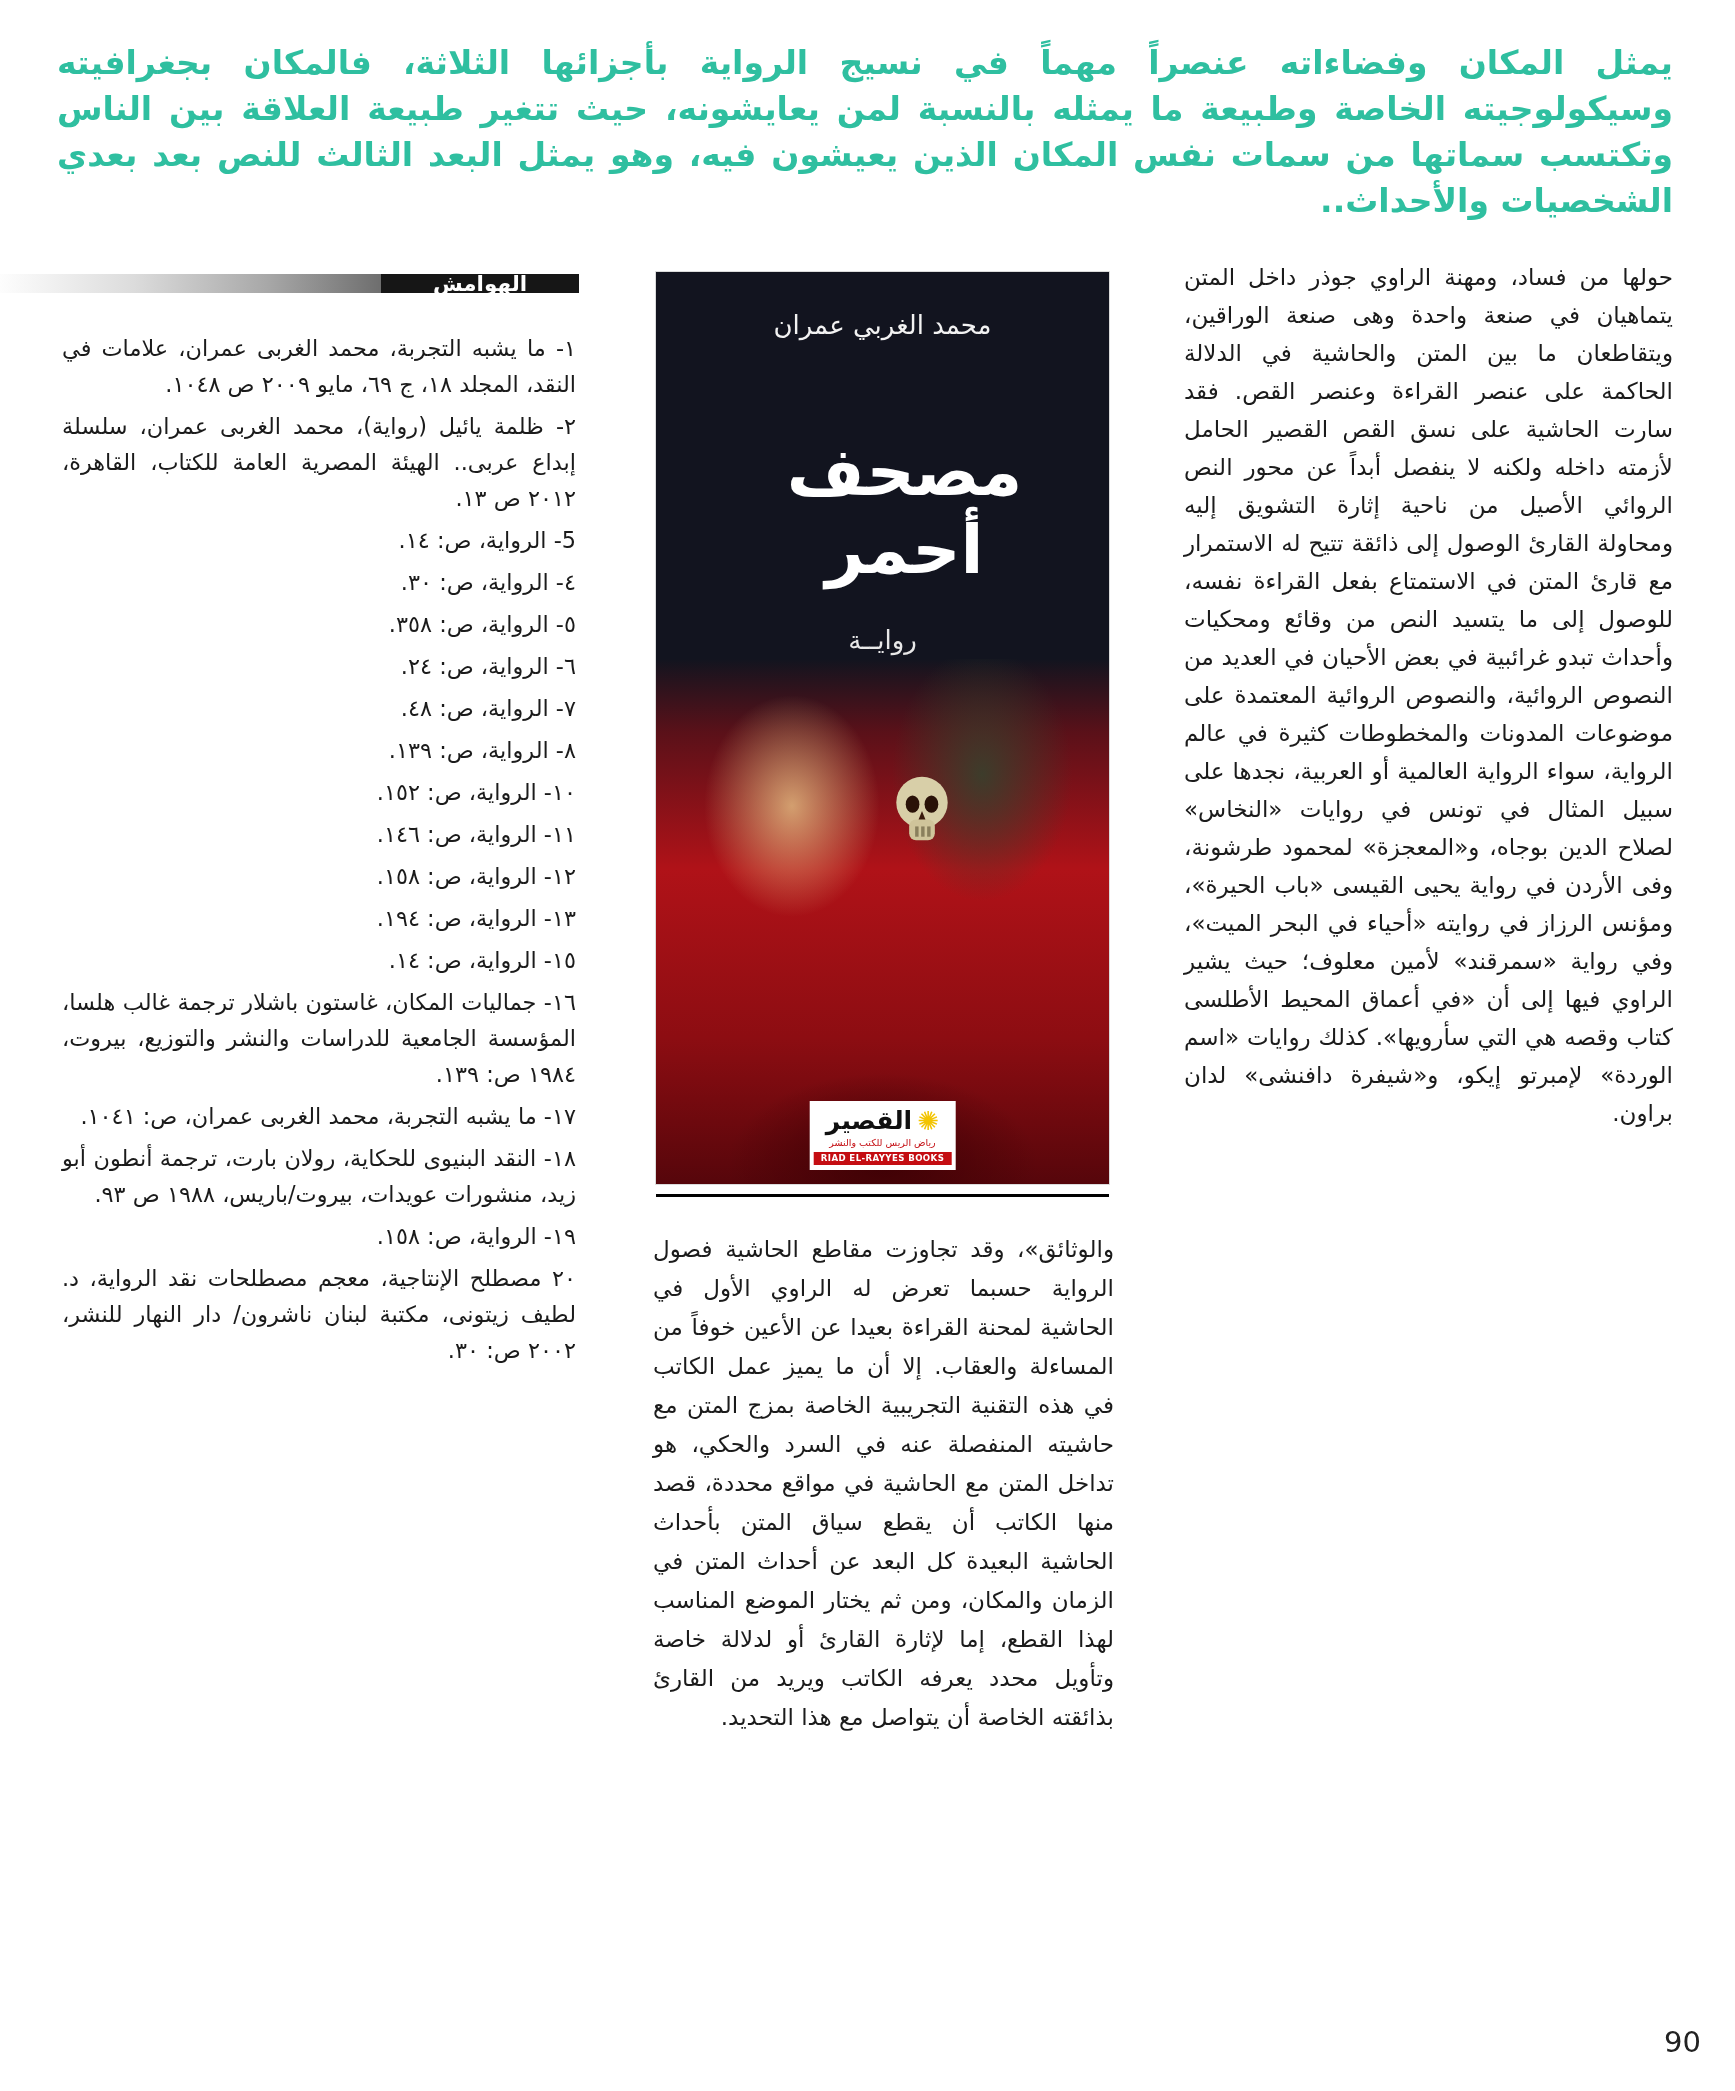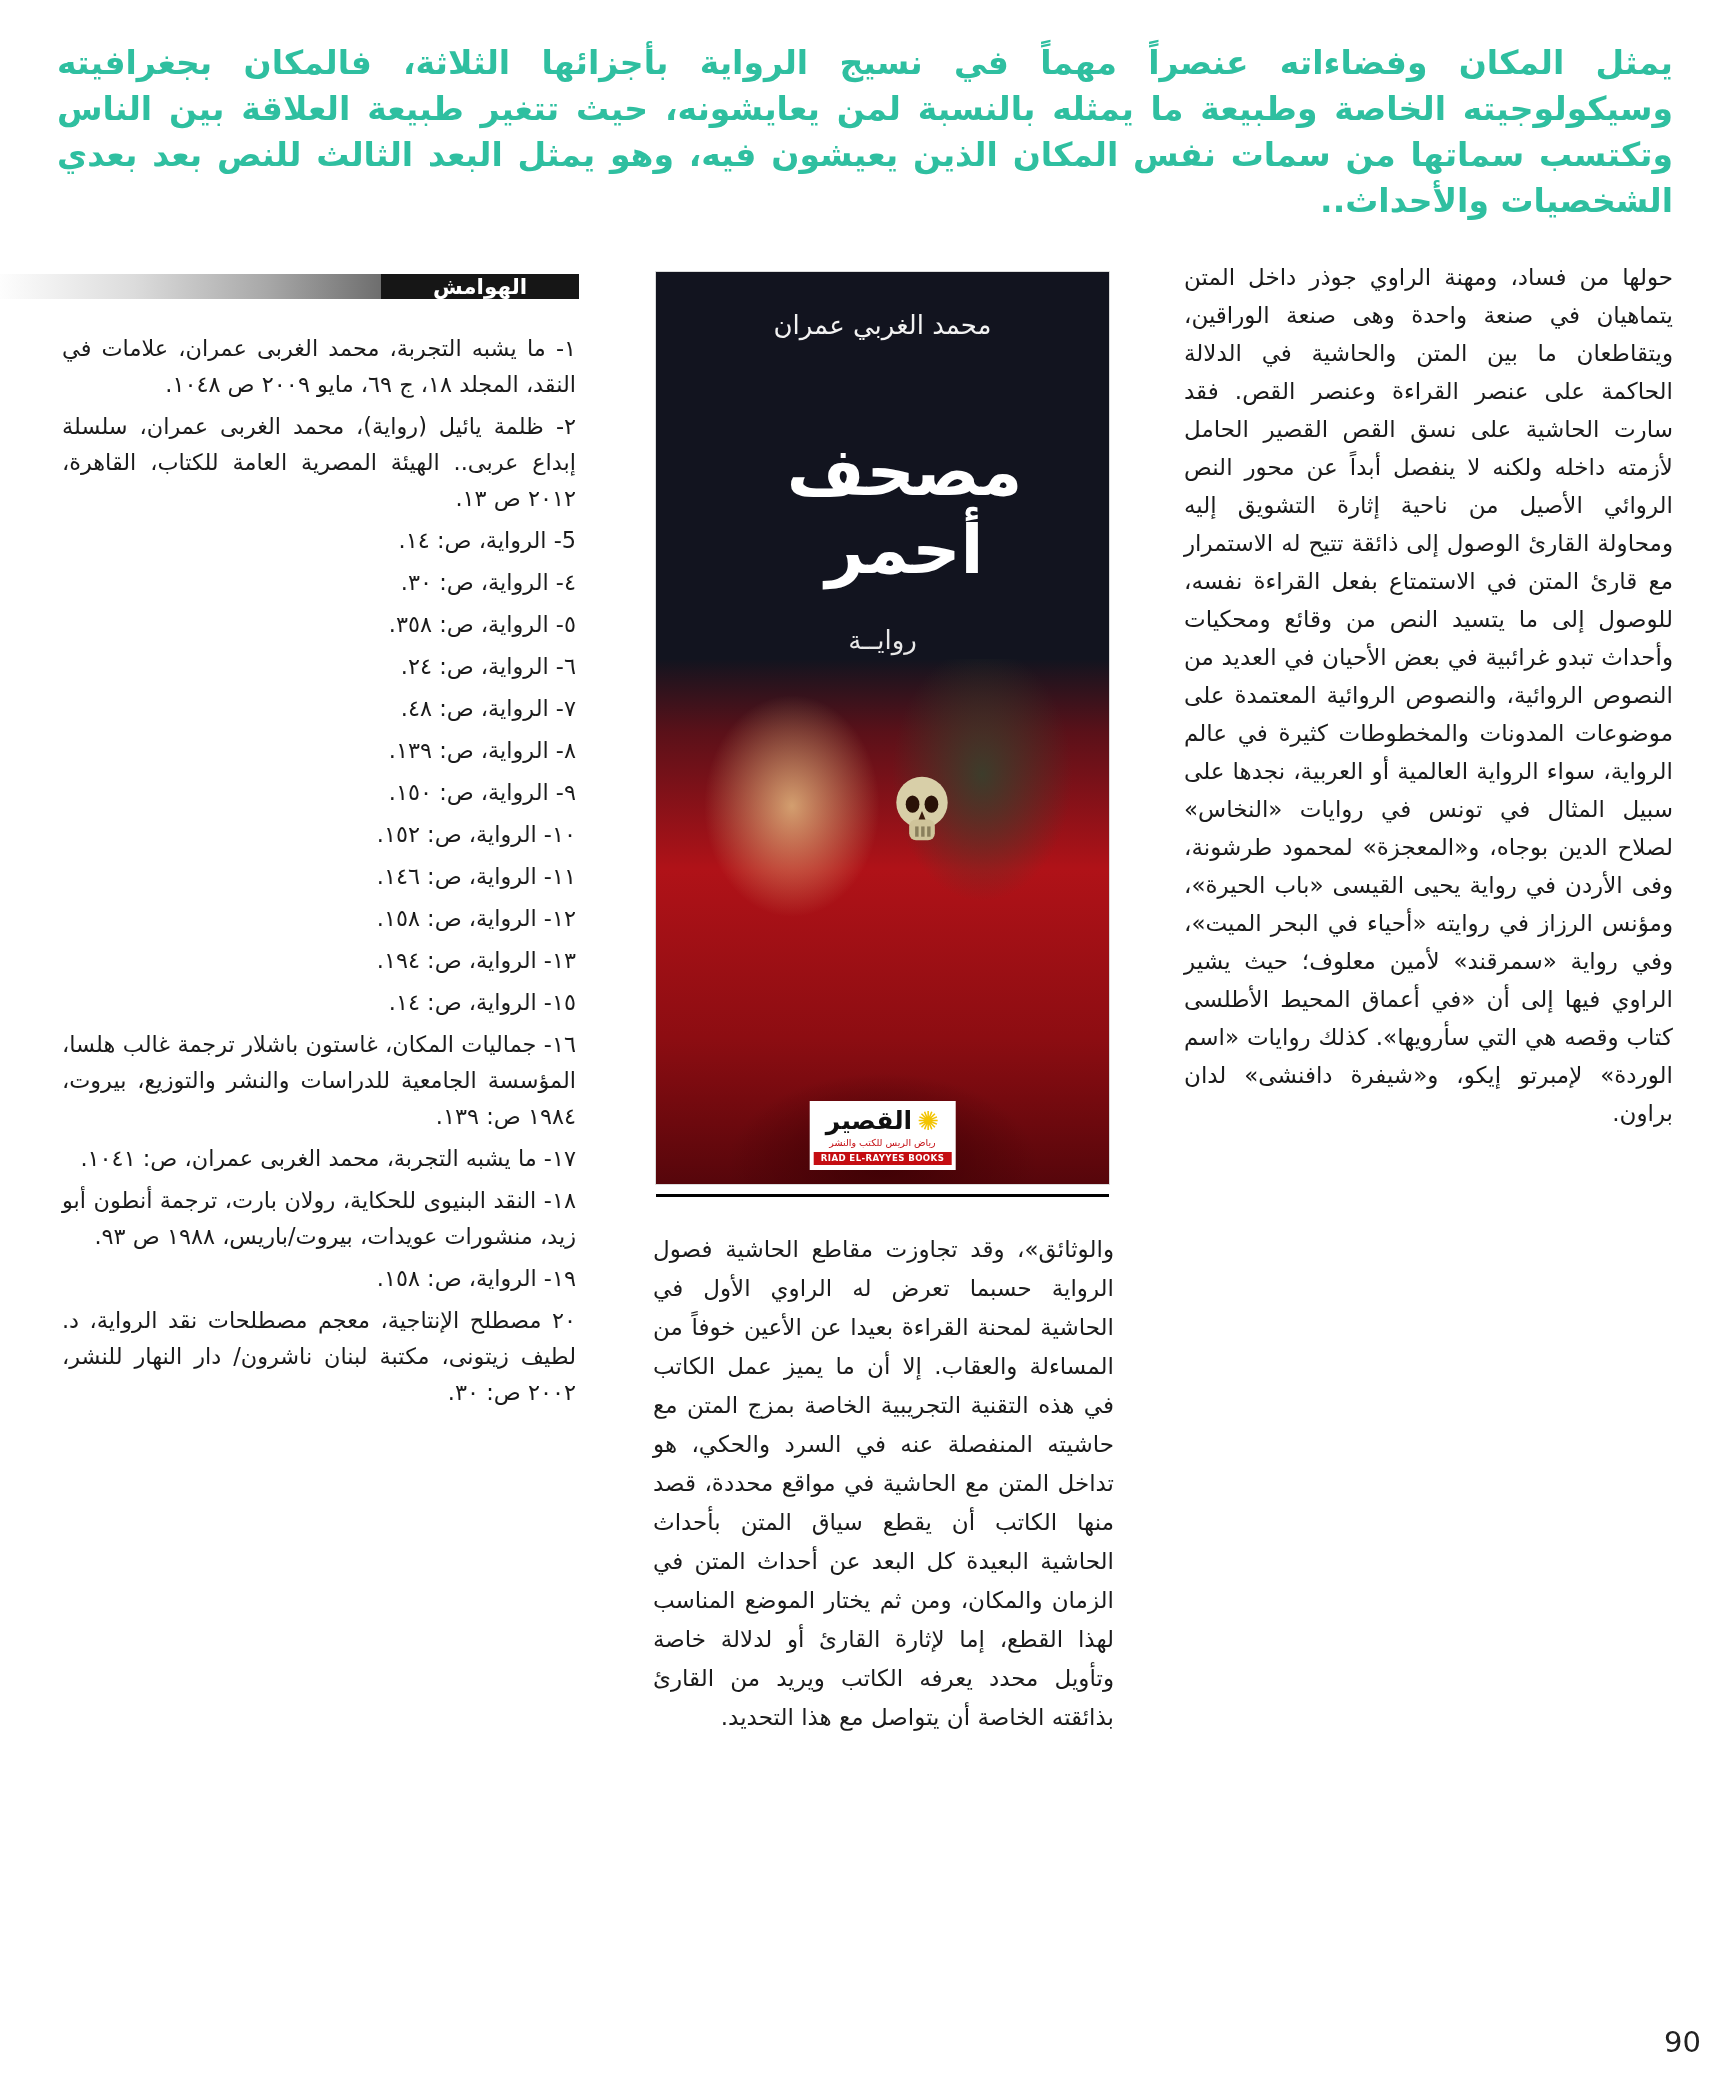--- a/index.html
+++ b/index.html
@@ -45,21 +45,21 @@
   .pub-name{font-size:25px;font-weight:bold;color:#101010;line-height:27.5px;}
   .pub-line{font-size:9.5px;color:#c40d12;margin-top:2.6px;line-height:11.2px;}
   .pub-en{font-size:8.6px;font-weight:bold;color:#ffffff;background:#c40d12;margin-top:3.4px;padding:1.7px 2.6px;letter-spacing:0.4px;direction:ltr;}
   
   .mid-rule{position:absolute;top:1194px;right:626px;width:453px;height:3.4px;background:#000;}
   .col-mid-text{
     position:absolute;top:1230px;right:621px;width:461px;
     font-size:23px;line-height:39px;color:#1b1b1b;text-align:justify;direction:rtl;
   }
   
-  .fn-header{position:absolute;top:274px;left:0;width:579px;height:25px;display:flex;direction:ltr;}
+  .fn-header{position:absolute;top:274px;left:0;width:579px;height:19px;display:flex;direction:ltr;}
   .fn-grad{flex:1;background:linear-gradient(90deg,#fdfdfd 0%,#dcdcdc 35%,#a8a8a8 70%,#6e6e6e 100%);}
   .fn-label{
     width:198px;background:#161616;color:#ffffff;font-size:21.5px;font-weight:bold;
     display:flex;align-items:center;justify-content:center;direction:rtl;
   }
   .fn-list{
     position:absolute;top:330px;right:1157px;width:516px;
     font-size:22.4px;line-height:36px;color:#1b1b1b;text-align:justify;direction:rtl;
   }
   .fn-list p{margin:0 2px 6px 0;}
@@ -114,21 +114,20 @@
 
   <div class="fn-list">
       <p>١- ما يشبه التجربة، محمد الغربى عمران، علامات في النقد، المجلد ١٨، ج ٦٩، مايو ٢٠٠٩ ص ١٠٤٨.</p>
       <p>٢- ظلمة يائيل (رواية)، محمد الغربى عمران، سلسلة إبداع عربى.. الهيئة المصرية العامة للكتاب، القاهرة، ٢٠١٢ ص ١٣.</p>
       <p>5- الرواية، ص: ١٤.</p>
       <p>٤- الرواية، ص: ٣٠.</p>
       <p>٥- الرواية، ص: ٣٥٨.</p>
       <p>٦- الرواية، ص: ٢٤.</p>
       <p>٧- الرواية، ص: ٤٨.</p>
       <p>٨- الرواية، ص: ١٣٩.</p>
-      <p>٩- الرواية، ص: ١٥٠.</p>
       <p>١٠- الرواية، ص: ١٥٢.</p>
       <p>١١- الرواية، ص: ١٤٦.</p>
       <p>١٢- الرواية، ص: ١٥٨.</p>
       <p>١٣- الرواية، ص: ١٩٤.</p>
       <p>١٥- الرواية، ص: ١٤.</p>
       <p>١٦- جماليات المكان، غاستون باشلار ترجمة غالب هلسا، المؤسسة الجامعية للدراسات والنشر والتوزيع، بيروت، ١٩٨٤ ص: ١٣٩.</p>
       <p>١٧- ما يشبه التجربة، محمد الغربى عمران، ص: ١٠٤١.</p>
       <p>١٨- النقد البنيوى للحكاية، رولان بارت، ترجمة أنطون أبو زيد، منشورات عويدات، بيروت/باريس، ١٩٨٨ ص ٩٣.</p>
       <p>١٩- الرواية، ص: ١٥٨.</p>
       <p>٢٠ مصطلح الإنتاجية، معجم مصطلحات نقد الرواية، د. لطيف زيتونى، مكتبة لبنان ناشرون/ دار النهار للنشر، ٢٠٠٢ ص: ٣٠.</p>

